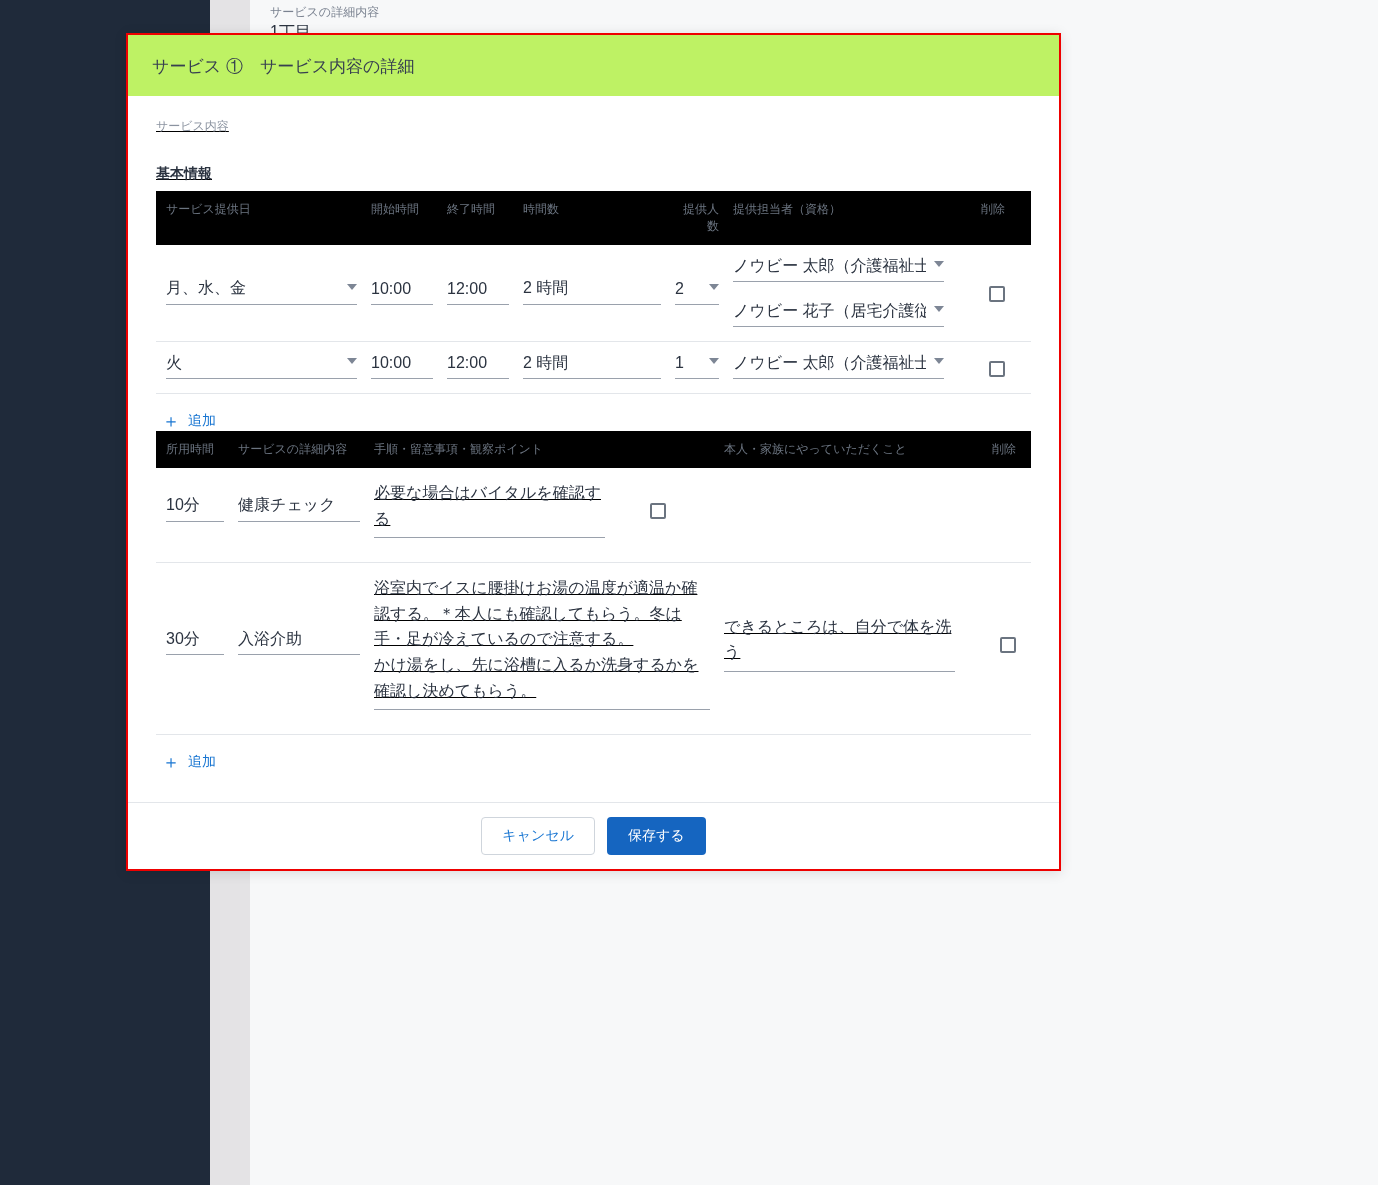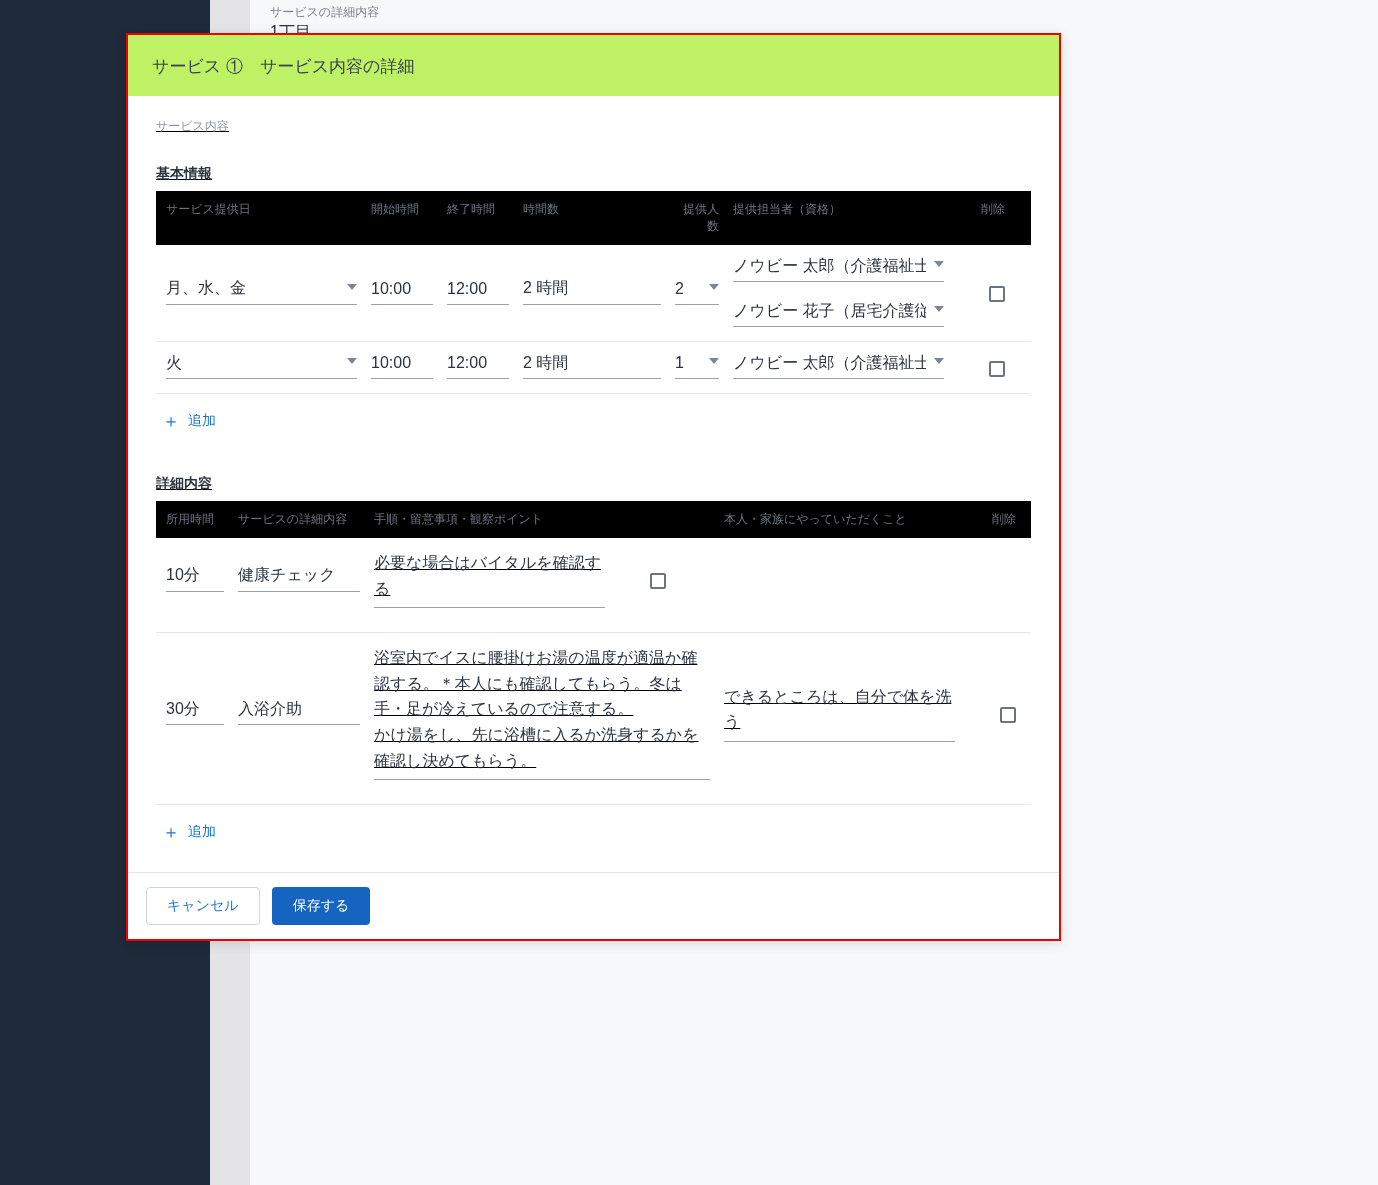--- a/index.html
+++ b/index.html
@@ -144,21 +144,21 @@
   background: transparent;
   padding: 2px 0 6px;
   line-height: 1.6;
   min-height: 24px;
   white-space: pre-wrap;
 }
 .modal-footer {
   border-top: 1px solid #e3e6ea;
   padding: 14px 18px;
   display: flex;
-  justify-content: flex-start;
+  justify-content: center;
   gap: 12px;
 }
 .btn {
   font-size: 14px;
   padding: 9px 20px;
   border-radius: 4px;
   cursor: pointer;
   border: 1px solid transparent;
 }
 .btn-secondary {
@@ -274,21 +274,20 @@
         </div>
       </div>
     </div>
 
     <div class="add-row">
       <span class="plus">＋</span>
       <span>追加</span>
     </div>
 
     
-    <div class="section-title" style="margin-top:44px">詳細内容</div>
 
     <div class="detail">
       <div class="table-head">
         <div class="col-d-time">所用時間</div>
         <div class="col-d-name">サービスの詳細内容</div>
         <div class="col-d-proc">手順・留意事項・観察ポイント</div>
         <div class="col-d-fam">本人・家族にやっていただくこと</div>
         <div class="col-del-h">削除</div>
       </div>
 

